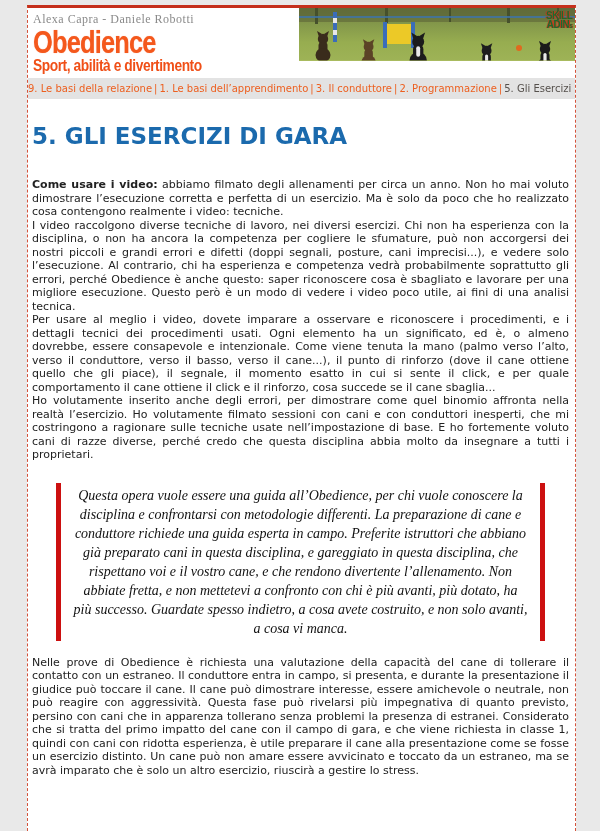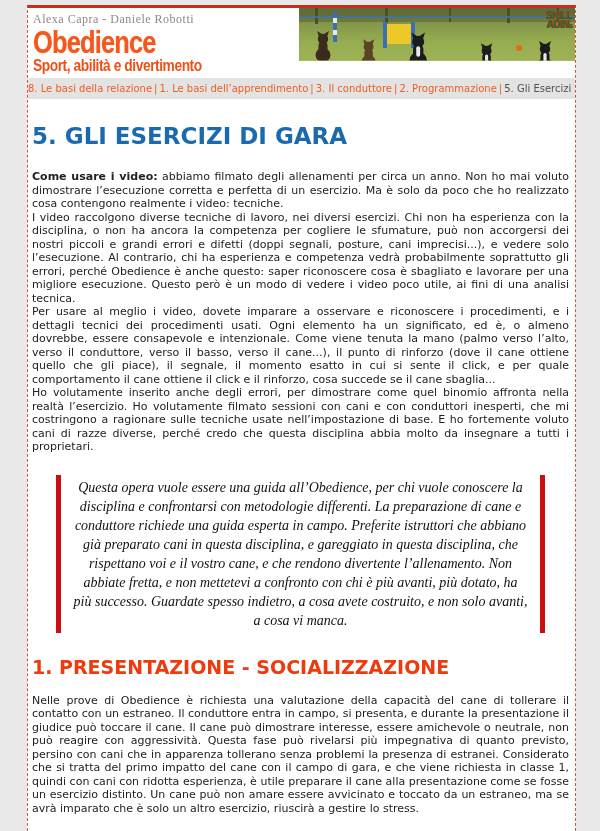--- a/index.html
+++ b/index.html
@@ -44,21 +44,21 @@
   }
   .nav a { color:#ed5f1f; text-decoration:none; cursor:pointer; }
   .nav .sep { color:#ed5f1f; padding:0 2px; }
   .nav .current { color:#55504c; }
   
   .content { padding:0 6px 0 4px; }
   h1 {
     margin-top:24px; font-size:23px; font-weight:700; color:#1b6aad;
     letter-spacing:0; line-height:27px;
   }
-  .body-text { margin-top:20px; font-size:11px; line-height:13.5px; color:#222; text-align:justify; }
+  .body-text { margin-top:28px; font-size:11px; line-height:13.5px; color:#222; text-align:justify; }
   .body-text p { margin:0; }
   .lead { font-weight:700; }
   .quote {
     margin:21px 24px 0 24px; padding:3px 12px 3px 12px;
     border-left:5px solid #cc1010; border-right:5px solid #cc1010;
     font-family:"Liberation Serif", serif; font-style:italic;
     font-size:14px; line-height:19px; color:#111;text-align:center;
   }
   h2 {
     margin-top:23px; font-size:19px; font-weight:700; color:#ee3a0c; line-height:23px;
@@ -134,34 +134,33 @@
         <rect y="62" width="276" height="3" fill="#8ea14c" opacity="0.6"></rect>
       </svg>
       <div class="logo">
         <div>SKILL</div>
         <div><span>ADIN</span><span class="suffix">s</span></div>
       </div>
     </div>
   </div>
 
   <div class="nav">
-    <a>8. Le basi della relazione</a><span class="sep">|</span><a>1. Le basi dell’apprendimento</a><span class="sep">|</span><a>3. Il conduttore</a><span class="sep">|</span><a>2. Programmazione</a><span class="sep">|</span><span class="current">5. Gli Esercizi di gara</span>
+    <a>9. Le basi della relazione</a><span class="sep">|</span><a>1. Le basi dell’apprendimento</a><span class="sep">|</span><a>3. Il conduttore</a><span class="sep">|</span><a>2. Programmazione</a><span class="sep">|</span><span class="current">5. Gli Esercizi di gara</span>
   </div>
 
   <div class="content">
     <h1>5. GLI ESERCIZI DI GARA</h1>
 
     <div class="body-text">
       <p><span class="lead">Come usare i video:</span><span> abbiamo filmato degli allenamenti per circa un anno. Non ho mai voluto dimostrare l’esecuzione corretta e perfetta di un esercizio. Ma è solo da poco che ho realizzato cosa contengono realmente i video: tecniche.</span></p>
       <p>I video raccolgono diverse tecniche di lavoro, nei diversi esercizi. Chi non ha esperienza con la disciplina, o non ha ancora la competenza per cogliere le sfumature, può non accorgersi dei nostri piccoli e grandi errori e difetti (doppi segnali, posture, cani imprecisi...), e vedere solo l’esecuzione. Al contrario, chi ha esperienza e competenza vedrà probabilmente soprattutto gli errori, perché Obedience è anche questo: saper riconoscere cosa è sbagliato e lavorare per una migliore esecuzione. Questo però è un modo di vedere i video poco utile, ai fini di una analisi tecnica.</p>
       <p>Per usare al meglio i video, dovete imparare a osservare e riconoscere i procedimenti, e i dettagli tecnici dei procedimenti usati. Ogni elemento ha un significato, ed è, o almeno dovrebbe, essere consapevole e intenzionale. Come viene tenuta la mano (palmo verso l’alto, verso il conduttore, verso il basso, verso il cane...), il punto di rinforzo (dove il cane ottiene quello che gli piace), il segnale, il momento esatto in cui si sente il click, e per quale comportamento il cane ottiene il click e il rinforzo, cosa succede se il cane sbaglia...</p>
       <p>Ho volutamente inserito anche degli errori, per dimostrare come quel binomio affronta nella realtà l’esercizio. Ho volutamente filmato sessioni con cani e con conduttori inesperti, che mi costringono a ragionare sulle tecniche usate nell’impostazione di base. E ho fortemente voluto cani di razze diverse, perché credo che questa disciplina abbia molto da insegnare a tutti i proprietari.</p>
     </div>
 
     <div class="quote">Questa opera vuole essere una guida all’Obedience, per chi vuole conoscere la disciplina e confrontarsi con metodologie differenti. La preparazione di cane e conduttore richiede una guida esperta in campo. Preferite istruttori che abbiano già preparato cani in questa disciplina, e gareggiato in questa disciplina, che rispettano voi e il vostro cane, e che rendono divertente l’allenamento. Non abbiate fretta, e non mettetevi a confronto con chi è più avanti, più dotato, ha più successo. Guardate spesso indietro, a cosa avete costruito, e non solo avanti, a cosa vi manca.</div>
 
-    <h2>1. PRESENTAZIONE - SOCIALIZZAZIONE</h2>
 
     <p class="section-text">Nelle prove di Obedience è richiesta una valutazione della capacità del cane di tollerare il contatto con un estraneo. Il conduttore entra in campo, si presenta, e durante la presentazione il giudice può toccare il cane. Il cane può dimostrare interesse, essere amichevole o neutrale, non può reagire con aggressività. Questa fase può rivelarsi più impegnativa di quanto previsto, persino con cani che in apparenza tollerano senza problemi la presenza di estranei. Considerato che si tratta del primo impatto del cane con il campo di gara, e che viene richiesta in classe 1, quindi con cani con ridotta esperienza, è utile preparare il cane alla presentazione come se fosse un esercizio distinto. Un cane può non amare essere avvicinato e toccato da un estraneo, ma se avrà imparato che è solo un altro esercizio, riuscirà a gestire lo stress.</p>
 
   </div>
 
 </div>
 
 </body></html>

